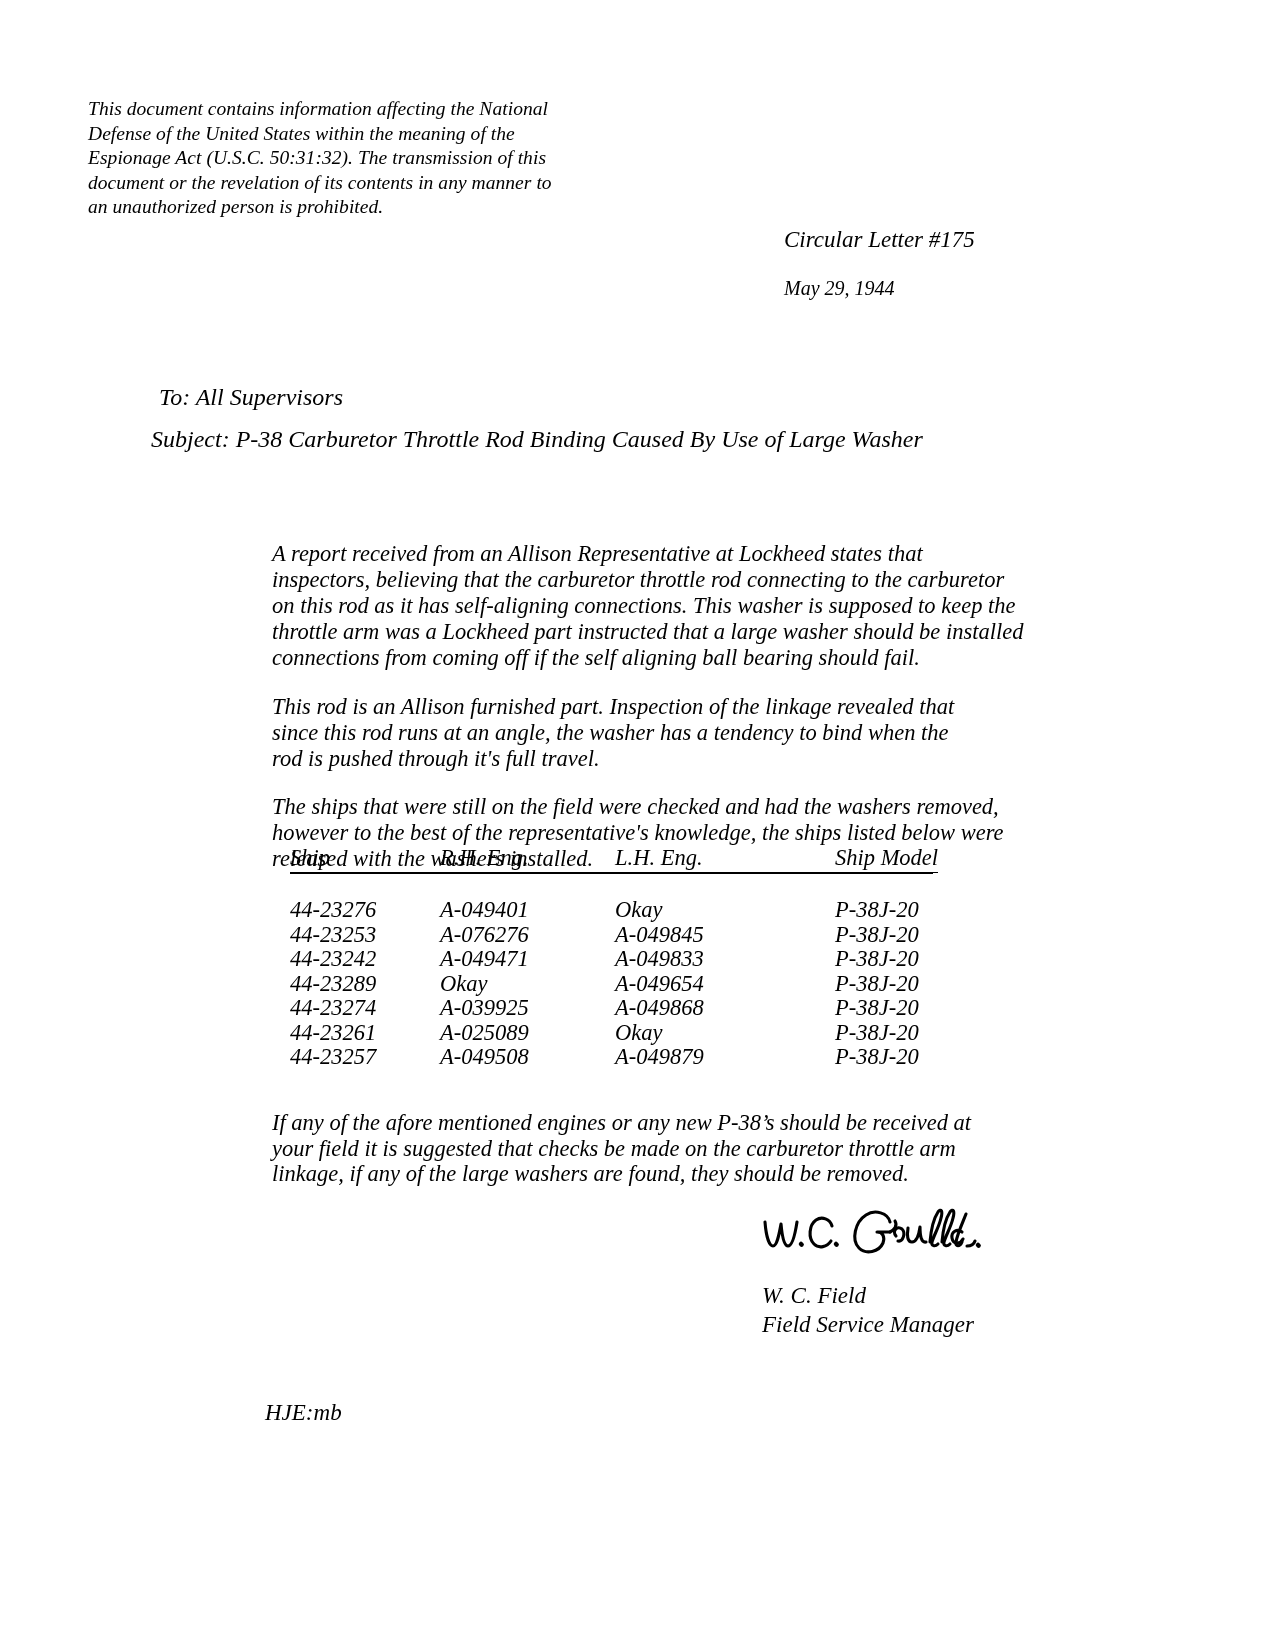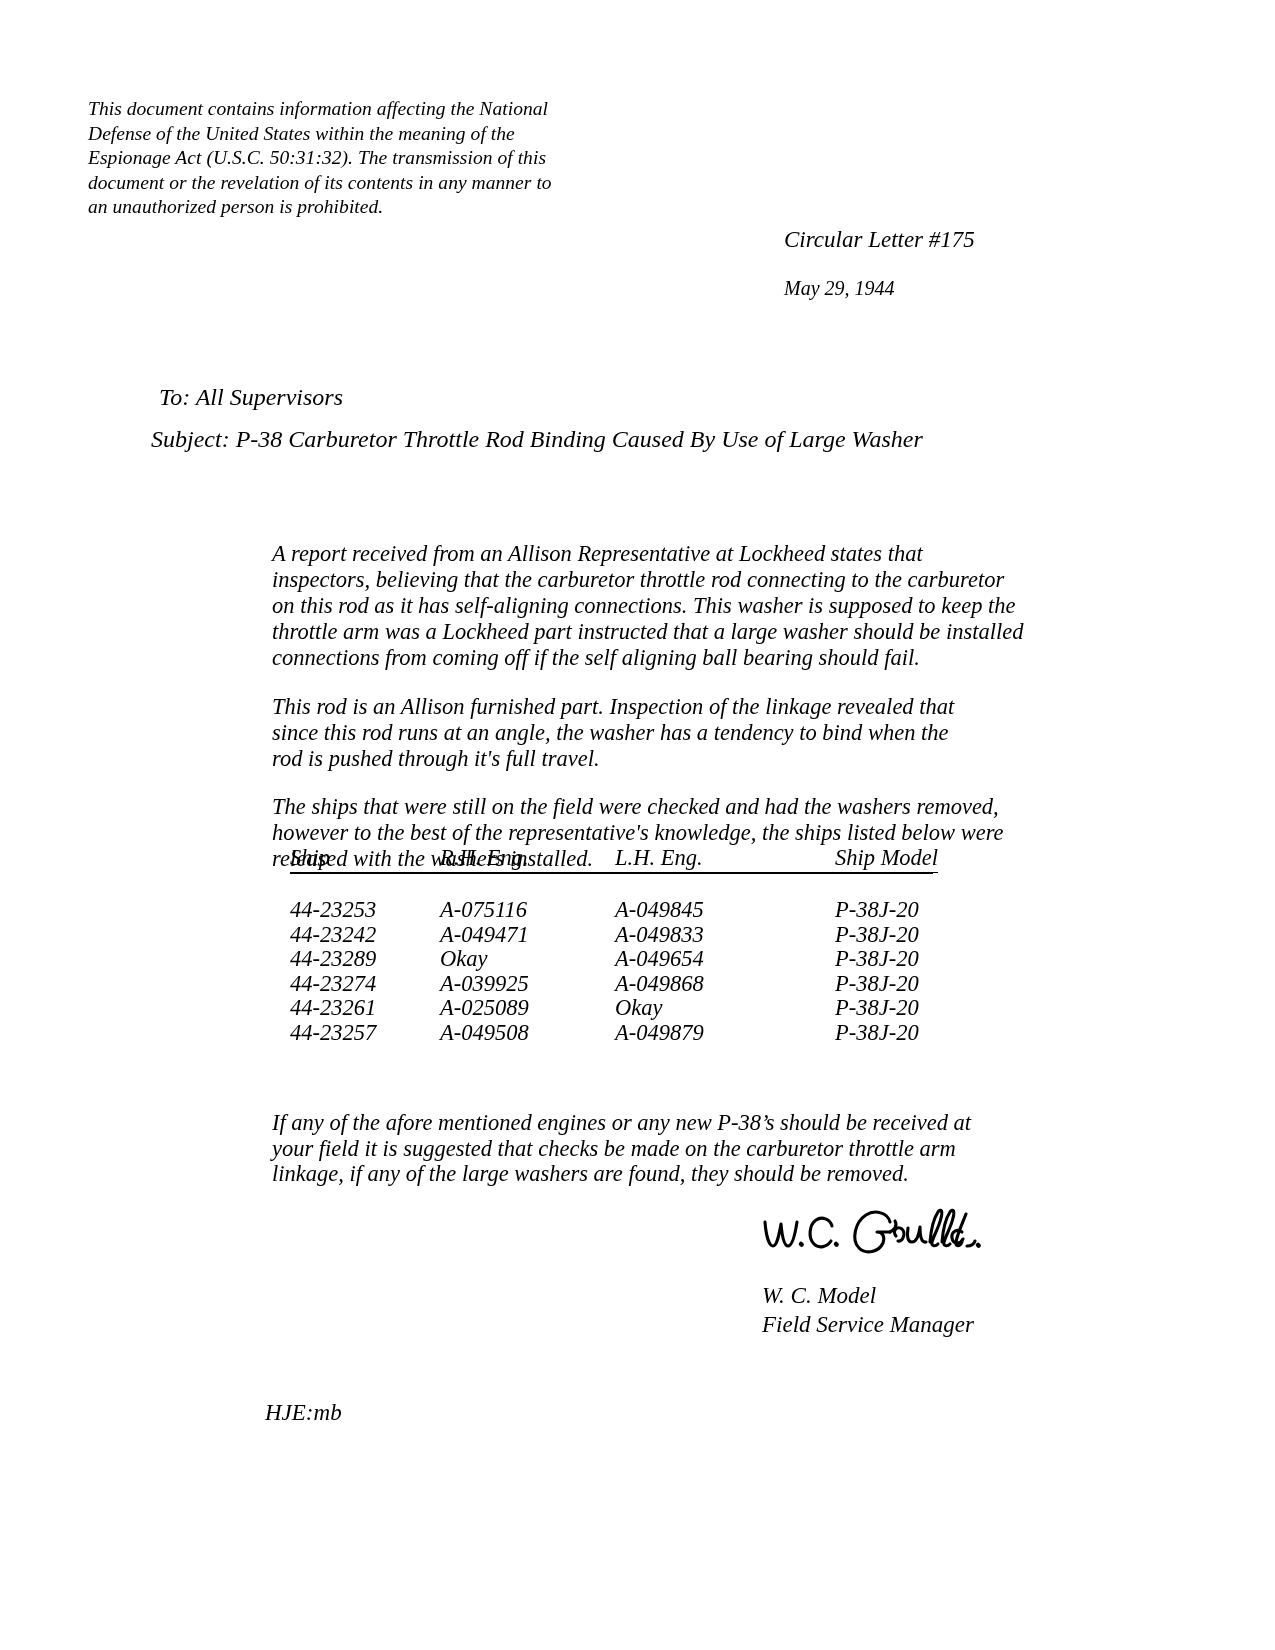--- a/index.html
+++ b/index.html
@@ -212,22 +212,28 @@
           <th class="col-rh"><span class="hd">R.H. Eng.</span></th>
           <th class="col-lh"><span class="hd">L.H. Eng.</span></th>
           <th class="col-model"><span class="hd">Ship Model</span></th>
         </tr>
       </thead>
       <tbody>
         <tr class="spacer-row">
             <td colspan="4"></td>
           </tr>
         <tr>
+          <td>44-23276</td>
+          <td>A-049401</td>
+          <td>Okay</td>
+          <td>P-38J-20</td>
+        </tr>
+        <tr>
           <td>44-23253</td>
-          <td>A-075116</td>
+          <td>A-076276</td>
           <td>A-049845</td>
           <td>P-38J-20</td>
         </tr>
         <tr>
           <td>44-23242</td>
           <td>A-049471</td>
           <td>A-049833</td>
           <td>P-38J-20</td>
         </tr>
         <tr>
@@ -288,18 +294,18 @@
 
         <path d="M204 12 C200 22, 195 33, 194 40 C193 45, 198 45, 200 40"></path>
         <path d="M200 30 C195 26, 189 30, 190 36 C191 42, 198 43, 201 37"></path>
 
         <path d="M205 44 C209 44, 212 42, 213 39"></path>
         <path d="M216 43 l0.6 0.6" stroke-width="4.5"></path>
       </g>
     </svg>
   </div>
 
-  <div class="sig-name">W. C. Model</div>
+  <div class="sig-name">W. C. Field</div>
   <div class="sig-title">Field Service Manager</div>
 
   <div class="initials">HJE:mb</div>
 
 </div>
 
 </body></html>

